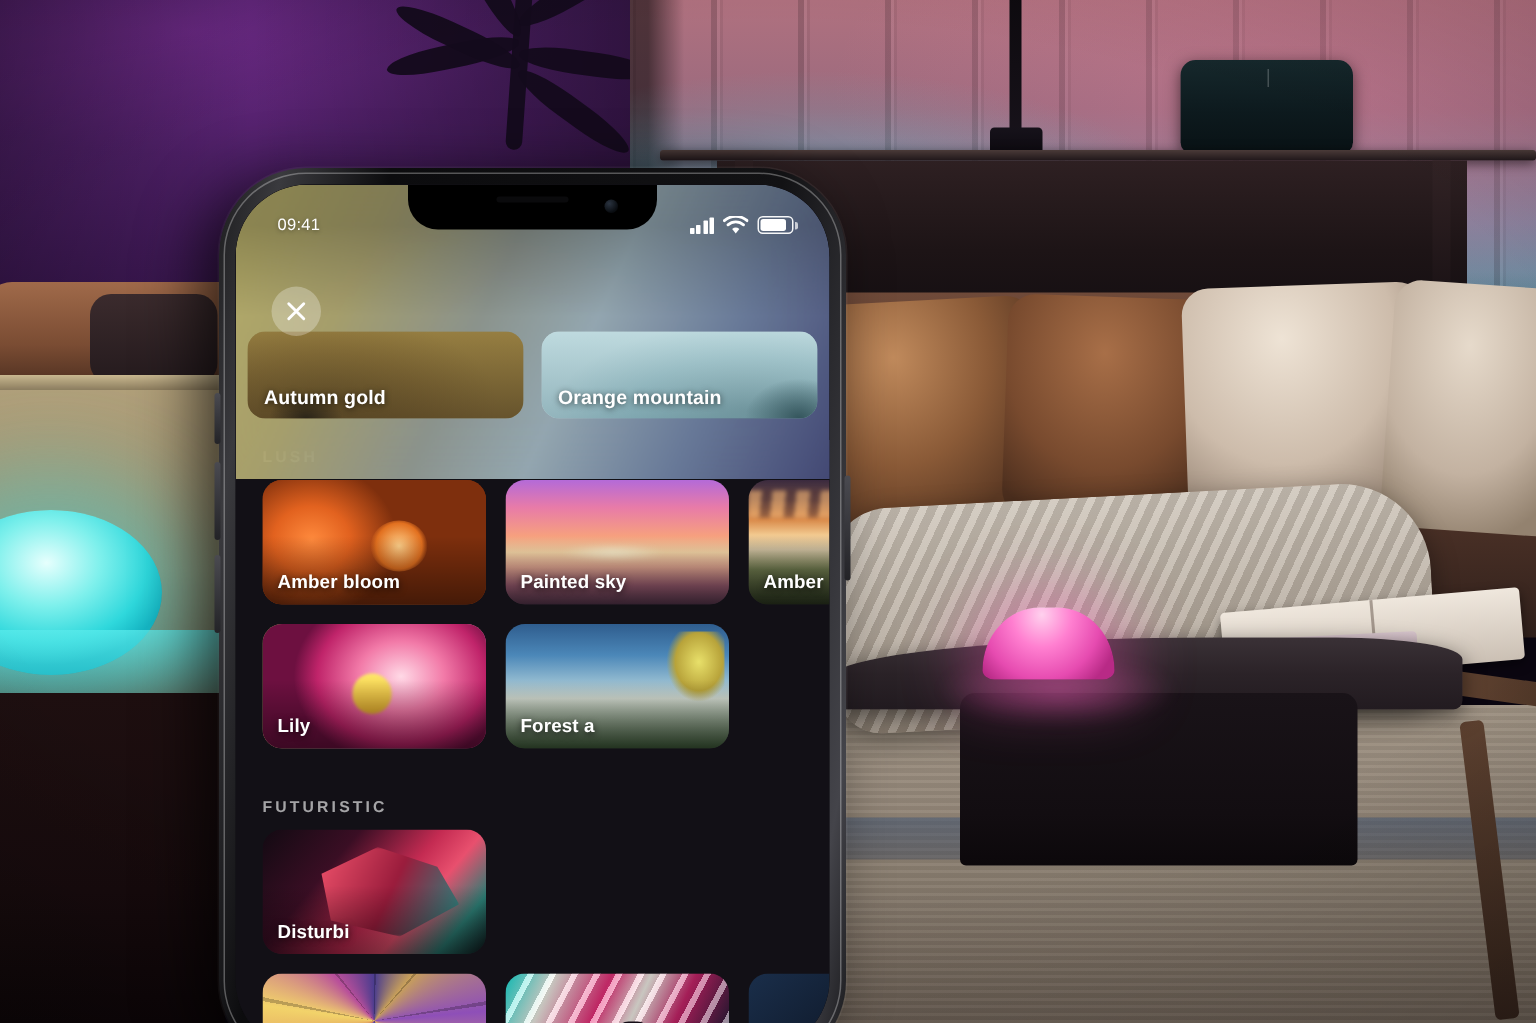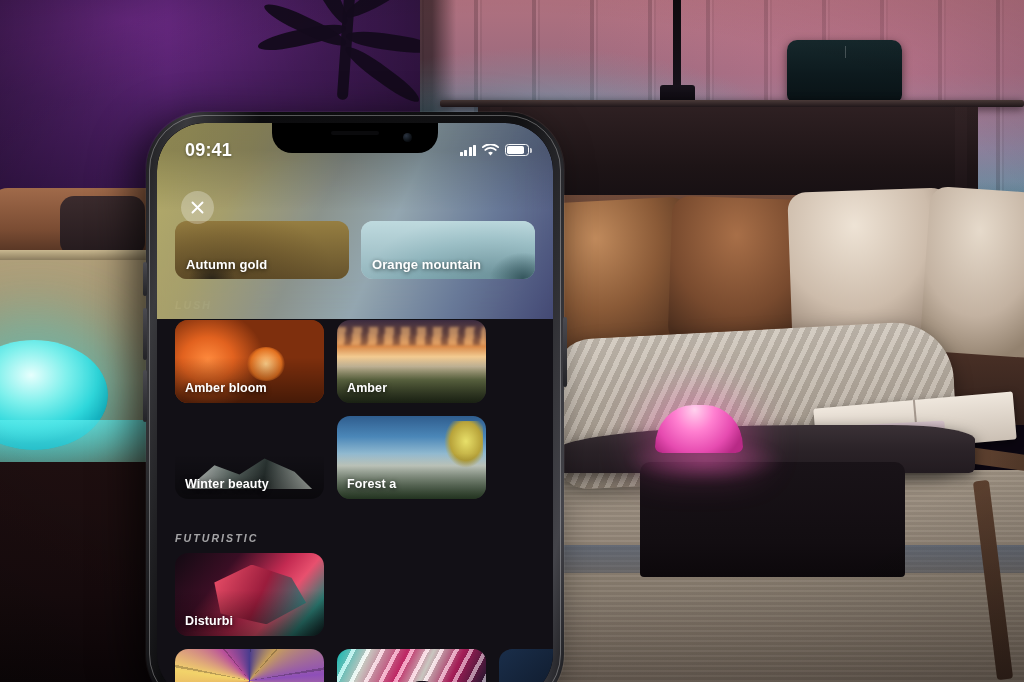--- a/index.html
+++ b/index.html
@@ -181,21 +181,21 @@
     width:166px; height:30px; background:#000; border-radius:0 0 20px 20px; z-index:30;}
   .notch-cam{ position:absolute; right:26px; top:10px; width:9px; height:9px; border-radius:50%;
     background:radial-gradient(circle at 35% 30%, #2a3340, #090c10 70%);}
   .notch-spk{ position:absolute; left:50%; top:8px; transform:translateX(-50%);
     width:48px; height:4px; border-radius:2px; background:#0a0a0c;}
 
   
   .statusbar{ position:absolute; top:0; left:0; right:0; height:44px; z-index:29;
     display:flex; align-items:center; justify-content:space-between;
     padding:10px 24px 0 28px; color:#fff;}
-  .sb-time{ font-size:18px; font-weight:700; letter-spacing:.2px;
+  .sb-time{ font-size:11px; font-weight:400; letter-spacing:.2px;
     text-shadow:0 1px 3px rgba(0,0,0,.4);}
   .sb-right{ display:flex; align-items:center; gap:6px;}
   .bars{ display:flex; align-items:flex-end; gap:1.5px; height:11px;}
   .bars i{ display:block; width:3px; background:#fff; border-radius:.5px;}
   .bars i:nth-child(1){height:4px;} .bars i:nth-child(2){height:6px;}
   .bars i:nth-child(3){height:8.5px;} .bars i:nth-child(4){height:11px;}
   .batt{ width:24px; height:12px; border:1.4px solid rgba(255,255,255,.95); border-radius:3.5px;
     position:relative; padding:1.3px;}
   .batt:after{ content:""; position:absolute; right:-3.5px; top:3.3px; width:2px; height:4.5px;
     background:rgba(255,255,255,.7); border-radius:0 1.5px 1.5px 0;}
@@ -219,21 +219,21 @@
     width:33px; height:33px; border-radius:50%;
     background:rgba(255,255,255,.28); border:none; cursor:pointer;
     display:flex; align-items:center; justify-content:center;
   }
   .close-btn svg{ width:15px; height:15px; }
 
   
   #content{ position:absolute; inset:0; overflow:hidden; background:#121016; }
   .top-spacer{ height:98px; }
 
-  .pinned-row{ position:relative; z-index:22; display:flex; gap:12px; padding:0 18px; }
+  .pinned-row{ position:relative; z-index:22; display:flex; gap:12px; padding:0 8px; }
   .pinned-card{
     position:relative; flex:1; height:58px; border-radius:12px; overflow:hidden;
     display:flex; align-items:flex-end; cursor:pointer;
   }
   .pc-img{ position:absolute; inset:0; }
   .pc-1{ background:
       linear-gradient(180deg, rgba(160,130,60,.55), rgba(90,70,35,.75)),
       radial-gradient(60% 100% at 30% 80%, #4a4028 0%, #6d5c36 55%, #8a7a48 100%);}
   .pc-1:after{ content:""; position:absolute; left:6%; bottom:0; width:38%; height:62%;
     background:radial-gradient(50% 70% at 40% 100%, #2a2418, rgba(42,36,24,0) 70%);}
@@ -241,21 +241,21 @@
       linear-gradient(180deg, rgba(185,215,220,.75), rgba(120,160,170,.7)),
       radial-gradient(70% 100% at 75% 90%, #4e6f74 0%, #8fb6bd 60%, #cfe3e6 100%);}
   .pc-2:after{ content:""; position:absolute; right:0; bottom:0; width:45%; height:70%;
     background:radial-gradient(60% 90% at 85% 100%, #34555c, rgba(52,85,92,0) 72%);}
   .pc-label{ position:relative; z-index:2; padding:0 11px 7px; color:#fff;
     font-size:13px; font-weight:700; letter-spacing:.1px;
     text-shadow:0 1px 4px rgba(0,0,0,.65); white-space:nowrap;}
 
   .section{ padding:20px 0 0 18px; }
   .section-title{ color:rgba(255,255,255,.62); font-size:10.5px; font-weight:700;
-    letter-spacing:2.1px; margin-bottom:9px;font-style:italic;}
+    letter-spacing:2.1px; margin-bottom:9px;}
   .grid-row{ display:flex; gap:13px; margin-bottom:13px; }
   .card{ position:relative; width:149px; height:83px; flex:0 0 149px;
     border-radius:13px; overflow:hidden; display:flex; align-items:flex-end; cursor:pointer;}
   .card-img{ position:absolute; inset:0; }
   .card-label{ position:relative; z-index:2; padding:0 10px 8px; color:#fff;
     font-size:12.5px; font-weight:700; letter-spacing:.1px;
     text-shadow:0 1px 5px rgba(0,0,0,.75); white-space:nowrap;}
   .card:after{ content:""; position:absolute; inset:0; z-index:1;
     background:linear-gradient(180deg, rgba(0,0,0,0) 45%, rgba(0,0,0,.45) 100%);}
 
@@ -410,29 +410,33 @@
 
       <div class="section">
         <div class="section-title">LUSH</div>
 
         <div class="grid-row">
           <div class="card">
             <div class="card-img art-amber"></div>
             <div class="card-label">Amber bloom</div>
           </div>
           <div class="card">
+            <div class="card-img art-painted"></div>
+            <div class="card-label">Painted sky</div>
+          </div>
+          <div class="card">
             <div class="card-img art-orange"></div>
             <div class="card-label">Amber</div>
           </div>
         </div>
 
         <div class="grid-row">
           <div class="card">
-            <div class="card-img art-winterb"></div>
-            <div class="card-label">Winter beauty</div>
+            <div class="card-img art-lily"></div>
+            <div class="card-label">Lily</div>
           </div>
           <div class="card">
             <div class="card-img art-forest"></div>
             <div class="card-label">Forest a</div>
           </div>
         </div>
       </div>
 
       <div class="section">
         <div class="section-title">FUTURISTIC</div>

